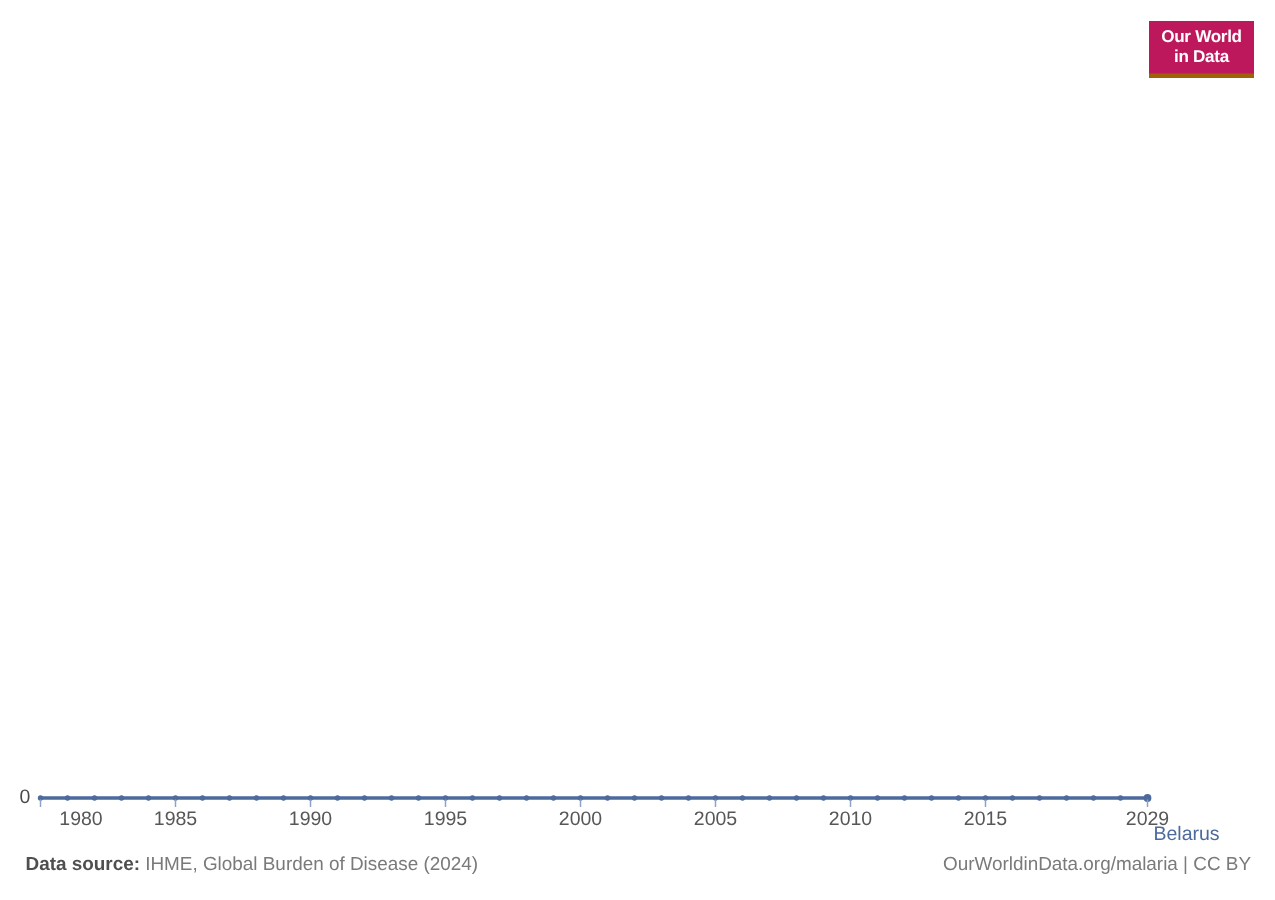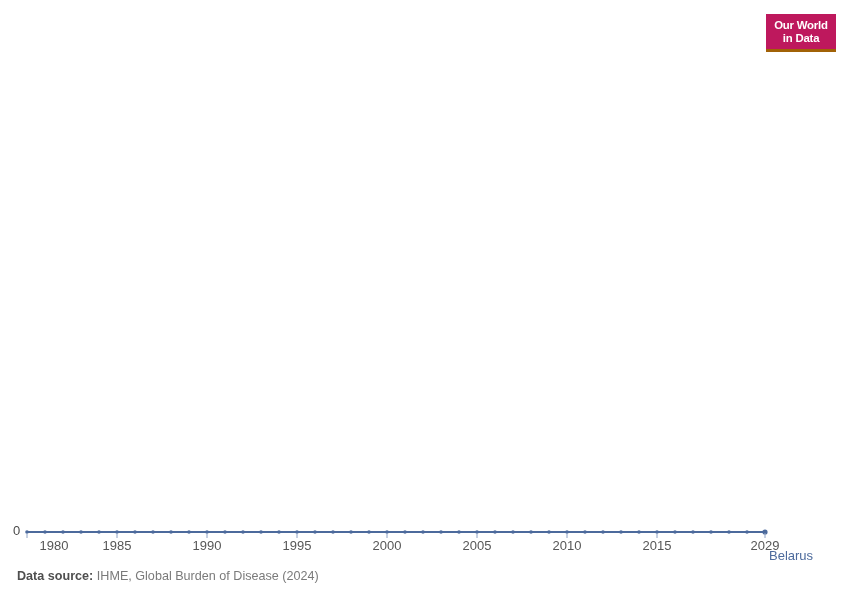--- a/index.html
+++ b/index.html
@@ -220,15 +220,16 @@
       <div class="x-tick-label" style="left: 567px;">2010</div>
       <div class="x-tick-label" style="left: 657px;">2015</div>
       <div class="x-tick-label" style="left: 765px;">2029</div>
     </div>
   <div class="series-label" id="series-label" style="left: 769px;">Belarus</div>
 
   <div class="footer">
     <div class="footer-left">
       <span class="strong">Data source:</span><span> IHME, Global Burden of Disease (2024)</span>
     </div>
+    <div class="footer-right">OurWorldinData.org/malaria | CC BY</div>
   </div>
 
 </div>
 
 </body></html>

